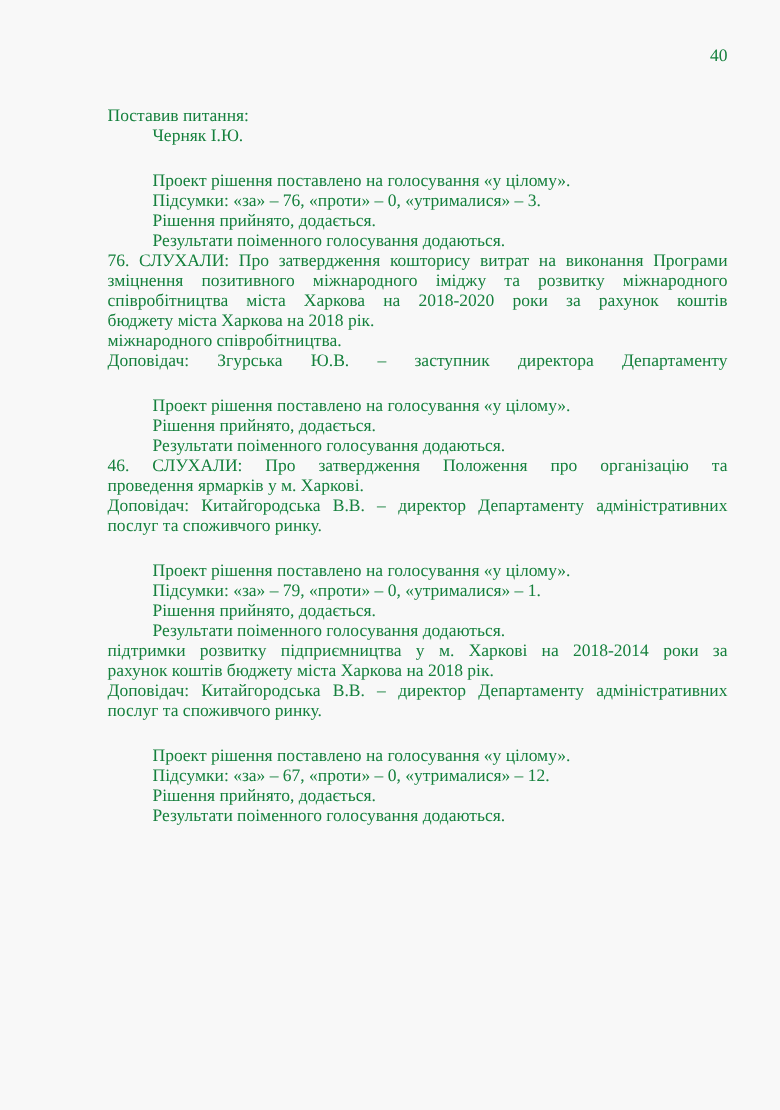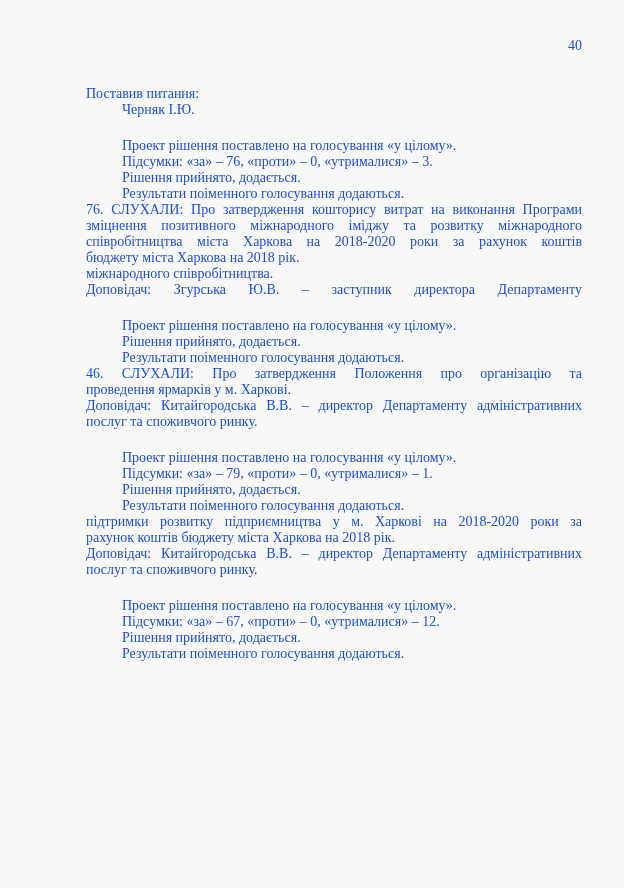--- a/index.html
+++ b/index.html
@@ -7,21 +7,21 @@
   body {
     width: 624px; height: 888px;
     background: #f8f8f8;
     font-family: "Liberation Serif", "DejaVu Serif", serif;
   }
   .page {
     position: relative;
     width: 624px; height: 888px;
     padding: 38px 42px 0 86px;
     background: #f8f8f8;
-    color: #1d4ed8;
+    color: #15803d;
     font-size: 14px;
     line-height: 16px;
     overflow: hidden;
   }
   .page-number { text-align: right; height: 16px; }
   .question-block { margin-top: 32px; }
   .speaker-row { display: flex; padding-left: 36px; }
   .speaker-name { width: 104px; flex: none; }
   .speaker-role { flex: 1; }
   .vote-block { margin-top: 20px; padding-left: 36px; }
@@ -79,21 +79,21 @@
     <div class="vote-block">
         <div class="line">Проект рішення поставлено на голосування «у цілому».</div>
         <div class="line">Підсумки: «за» – 79, «проти» – 0, «утрималися» – 1.</div>
         <div class="line">Рішення прийнято, додається.</div>
         <div class="line">Результати поіменного голосування додаються.</div>
       </div>
   </section>
 
   <section class="agenda-item">
     <div class="para">
-        <div class="line stretch">підтримки розвитку підприємництва у м. Харкові  на 2018-2020 роки за</div>
+        <div class="line stretch">підтримки розвитку підприємництва у м. Харкові  на 2018-2014 роки за</div>
         <div class="line">рахунок коштів бюджету міста Харкова на 2018 рік.</div>
       </div>
     <div class="para">
         <div class="line stretch">Доповідач: Китайгородська В.В. – директор Департаменту адміністративних</div>
         <div class="line">послуг та споживчого ринку.</div>
       </div>
     <div class="vote-block">
         <div class="line">Проект рішення поставлено на голосування «у цілому».</div>
         <div class="line">Підсумки: «за» – 67, «проти» – 0, «утрималися» – 12.</div>
         <div class="line">Рішення прийнято, додається.</div>

